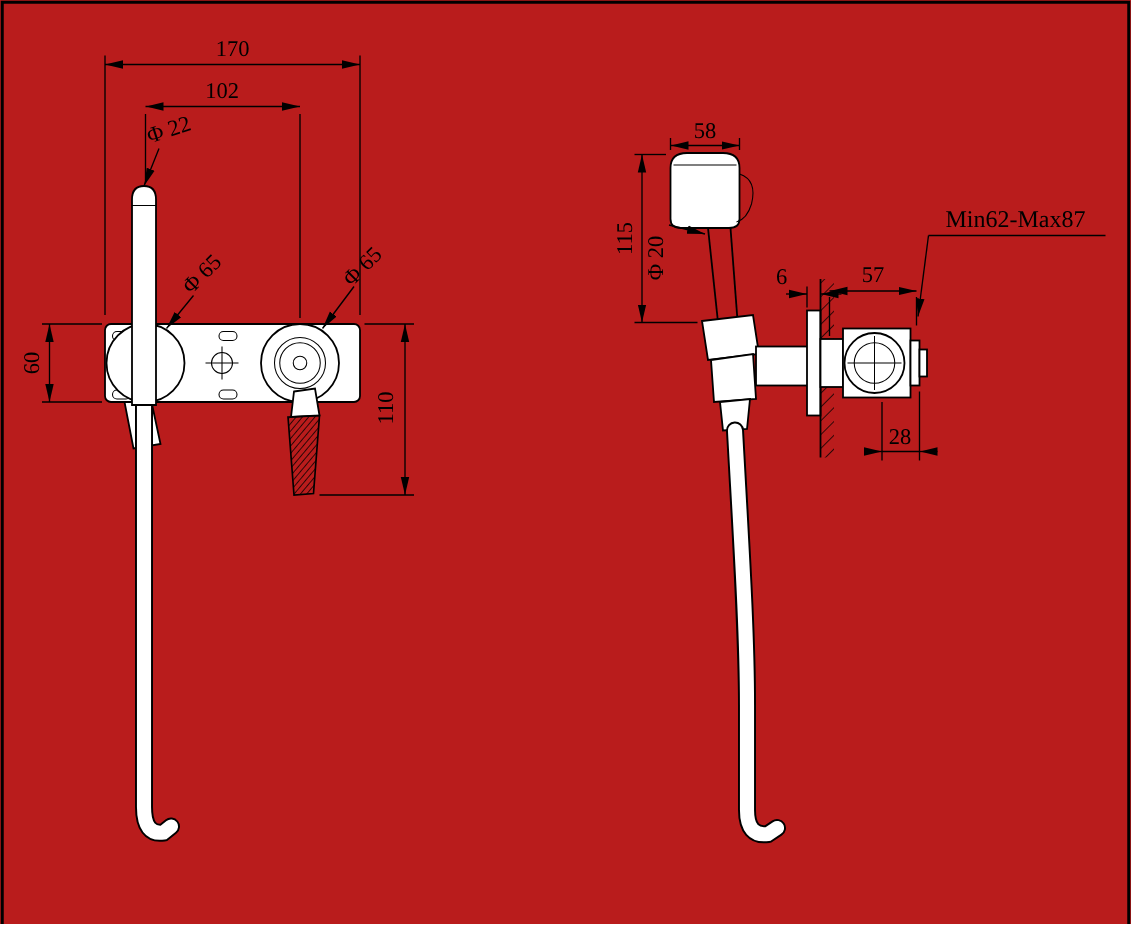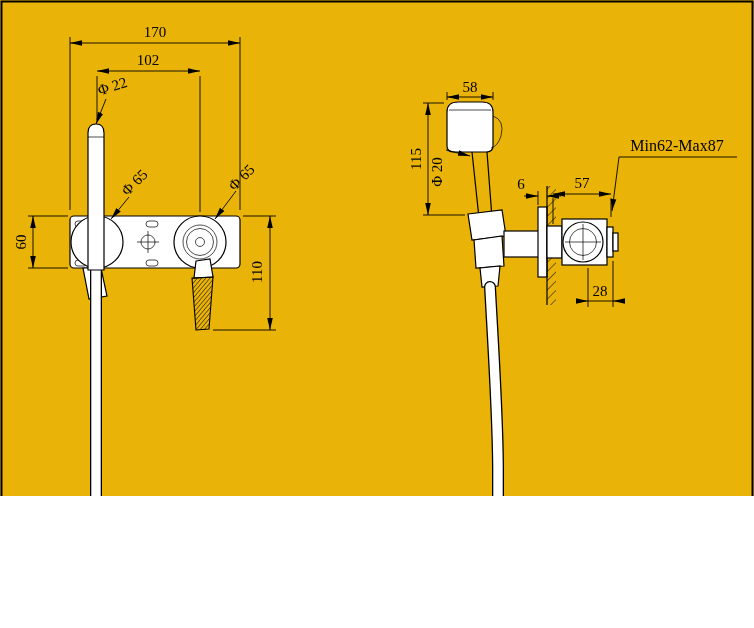--- a/index.html
+++ b/index.html
@@ -1,16 +1,16 @@
 <!DOCTYPE html>
 <html><head>
 <meta charset="utf-8">
 <style>
   html,body{margin:0;padding:0;background:#ffffff;}
-  .canvas{position:relative;width:754px;height:496px;background:#eab308;overflow:hidden;}
+  .canvas{position:relative;width:754px;height:616px;background:#b91c1c;overflow:hidden;}
   svg{display:block;}
   .frame{fill:none;stroke:#000;stroke-width:2;}
   .part{fill:#fff;stroke:#000;stroke-width:1.2;}
   .thin{fill:none;stroke:#000;stroke-width:0.7;}
   .dim{fill:none;stroke:#000;stroke-width:0.9;}
   .hose-outer{fill:none;stroke:#000;stroke-width:12;stroke-linecap:round;}
   .hose-inner{fill:none;stroke:#fff;stroke-width:9.4;stroke-linecap:round;}
   text{font-family:"Liberation Serif","DejaVu Serif",serif;font-size:15px;fill:#000;text-anchor:middle;}
   text.big{font-size:16px;}
 </style>

